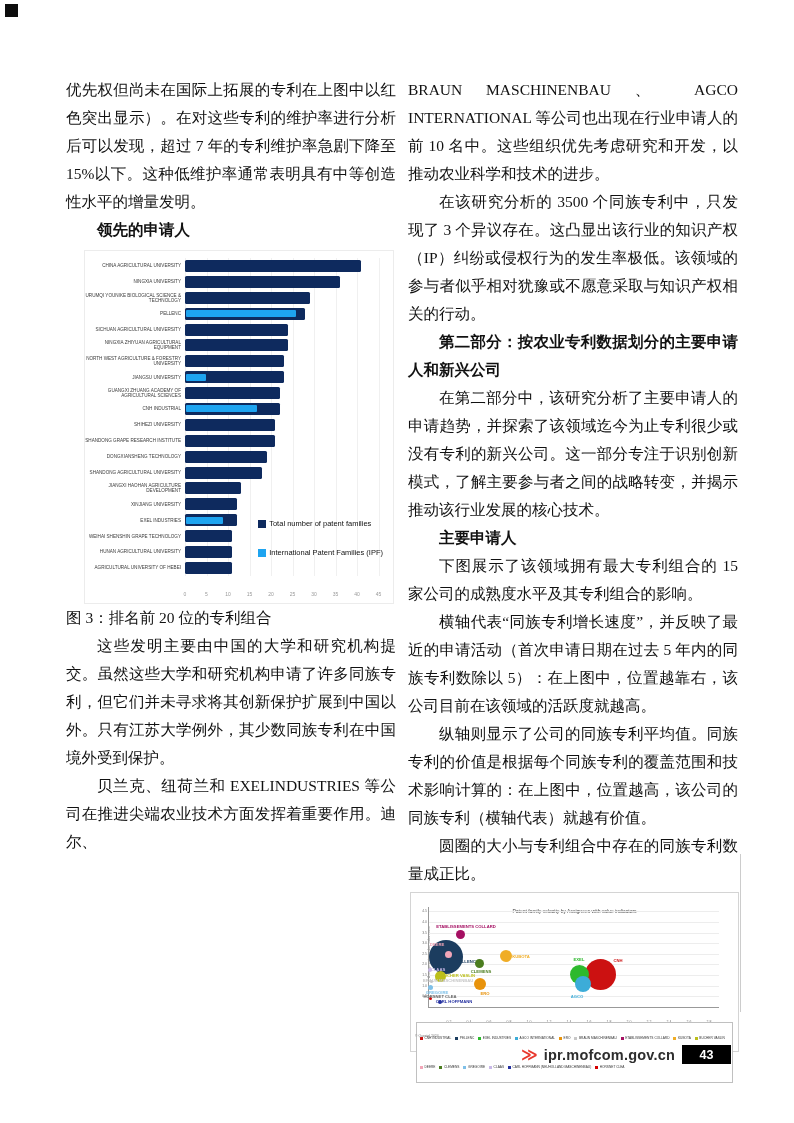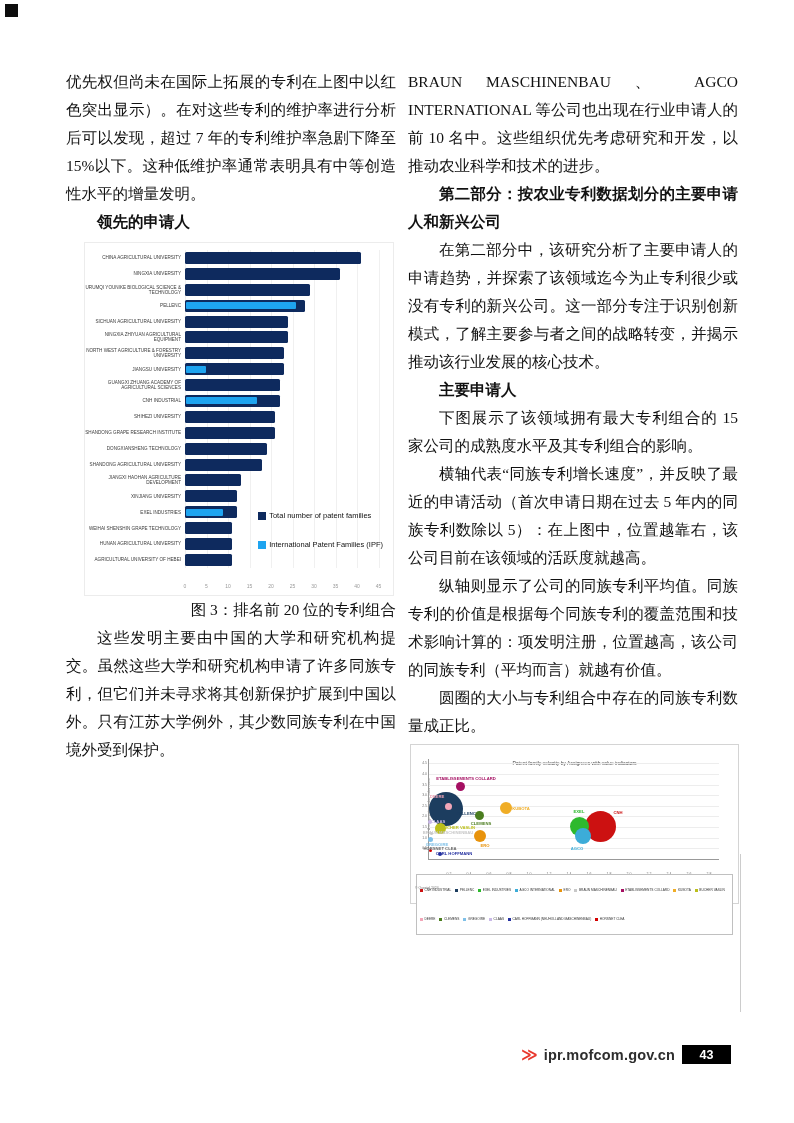--- a/index.html
+++ b/index.html
@@ -1,21 +1,21 @@
 <!DOCTYPE html>
 <html><head>
 <meta charset="utf-8">
 <style>
   html,body { margin:0; padding:0; background:#fff; }
   .page { position:relative; width:794px; height:1123px; background:#ffffff;
           outline:1px solid #dedede; overflow:hidden; color:#111;
           font-family:"Liberation Serif","DejaVu Serif",serif; }
   .corner-mark { position:absolute; left:5px; top:4px; width:13px; height:13px; background:#0d0d0d; }
 
-  .col { position:absolute; top:68px; width:330px; font-size:15.5px; line-height:28px; text-align:justify; }
+  .col { position:absolute; top:76px; width:330px; font-size:15.5px; line-height:28px; text-align:justify; }
   .col-left  { left:66px; }
   .col-right { left:408px; }
   p { margin:0; }
   .ind { text-indent:2em; }
   .hd  { font-family:"Liberation Sans","DejaVu Sans",sans-serif; font-weight:bold; text-indent:2em; }
 
   
   .figure3 { position:relative; margin:6px 0 0 18px; width:308px; height:352px;
              border:1px solid #ececec; background:#fff;
              font-family:"Liberation Sans","DejaVu Sans",sans-serif; }
@@ -24,21 +24,21 @@
   .bar-rows { position:absolute; left:0; top:7px; right:4px; }
   .bar-row  { display:flex; height:15.9px; align-items:center; }
   .bar-label{ width:96px; padding-right:4px; flex:none; font-size:4.6px; line-height:1.1;
               color:#3a3a3a; text-align:right; }
   .bar-track{ position:relative; height:12px; flex:1; }
   .bar-total{ position:absolute; left:0; top:0; height:12px; border-radius:1.5px; }
   .bar-ipf  { position:absolute; left:1px; top:2.5px; height:7px; border-radius:1px; }
   .bar-legend { position:absolute; right:10px; bottom:36px; font-size:7.5px; color:#111; }
   .leg-row  { display:flex; align-items:center; gap:3px; margin-top:1px; }
   .leg-sw   { width:8px; height:8px; flex:none; }
-  .fig3-caption { text-align:right; font-size:15.5px; line-height:28px; }
+  .fig3-caption { text-align:left; font-size:15.5px; line-height:28px; }
 
   
   .figure4 { position:relative; margin:4px 0 0 2px; width:327px; height:158px;
              border:1px solid #d4d4d4; background:#fff;
              font-family:"Liberation Sans","DejaVu Sans",sans-serif; }
   .bc-title { position:absolute; top:4px; left:0; right:0; text-align:center; font-size:5px; color:#444; }
   .bc-plot  { position:absolute; left:17px; top:14px; width:290px; height:100px;
               border-left:1px solid #999; border-bottom:1px solid #999; }
   .bc-hgrid { position:absolute; left:0; right:0; height:1px; background:#ededed; }
   .bc-ytick { position:absolute; right:100%; padding-right:2px; font-size:3.5px; color:#777; transform:translateY(-50%); }
@@ -230,30 +230,32 @@
           </div>
           <div class="leg-row">
             <div class="leg-sw" style="background: rgb(30, 164, 240);"></div>
             <div>International Patent Families (IPF)</div>
           </div>
         </div>
       </div>
 
     <p class="fig3-caption">图 3：排名前 20 位的专利组合</p>
     <p class="ind">这些发明主要由中国的大学和研究机构提交。虽然这些大学和研究机构申请了许多同族专利，但它们并未寻求将其创新保护扩展到中国以外。只有江苏大学例外，其少数同族专利在中国境外受到保护。</p>
+    <p class="ind">贝兰克、纽荷兰和 EXELINDUSTRIES 等公司在推进尖端农业技术方面发挥着重要作用。迪尔、</p>
   </div>
 
   <div class="col col-right">
     <p>BRAUN MASCHINENBAU 、 AGCO INTERNATIONAL 等公司也出现在行业申请人的前 10 名中。这些组织优先考虑研究和开发，以推动农业科学和技术的进步。</p>
+    <p class="ind">在该研究分析的 3500 个同族专利中，只发现了 3 个异议存在。这凸显出该行业的知识产权（IP）纠纷或侵权行为的发生率极低。该领域的参与者似乎相对犹豫或不愿意采取与知识产权相关的行动。</p>
     <p class="hd">第二部分：按农业专利数据划分的主要申请人和新兴公司</p>
     <p class="ind">在第二部分中，该研究分析了主要申请人的申请趋势，并探索了该领域迄今为止专利很少或没有专利的新兴公司。这一部分专注于识别创新模式，了解主要参与者之间的战略转变，并揭示推动该行业发展的核心技术。</p>
     <p class="hd">主要申请人</p>
     <p class="ind">下图展示了该领域拥有最大专利组合的 15 家公司的成熟度水平及其专利组合的影响。</p>
     <p class="ind">横轴代表“同族专利增长速度”，并反映了最近的申请活动（首次申请日期在过去 5 年内的同族专利数除以 5）：在上图中，位置越靠右，该公司目前在该领域的活跃度就越高。</p>
-    <p class="ind">纵轴则显示了公司的同族专利平均值。同族专利的价值是根据每个同族专利的覆盖范围和技术影响计算的：项发明注册，位置越高，该公司的同族专利（平均而言）就越有价值。</p>
+    <p class="ind">纵轴则显示了公司的同族专利平均值。同族专利的价值是根据每个同族专利的覆盖范围和技术影响计算的：在上图中，位置越高，该公司的同族专利（横轴代表）就越有价值。</p>
     <p class="ind">圆圈的大小与专利组合中存在的同族专利数量成正比。</p>
 
     <div class="figure4" id="bubble-chart">
         <div class="bc-title">Patent family velocity by Assignees with value indicators</div>
         <div class="bc-ylabel">Average patent value index score</div>
         <div class="bc-plot">
           <div class="bc-hgrid" style="top: 89.3617px;"></div>
           <div class="bc-ytick" style="top: 89.3617px;">0.5</div>
           <div class="bc-hgrid" style="top: 78.7234px;"></div>
           <div class="bc-ytick" style="top: 78.7234px;">1.0</div>

